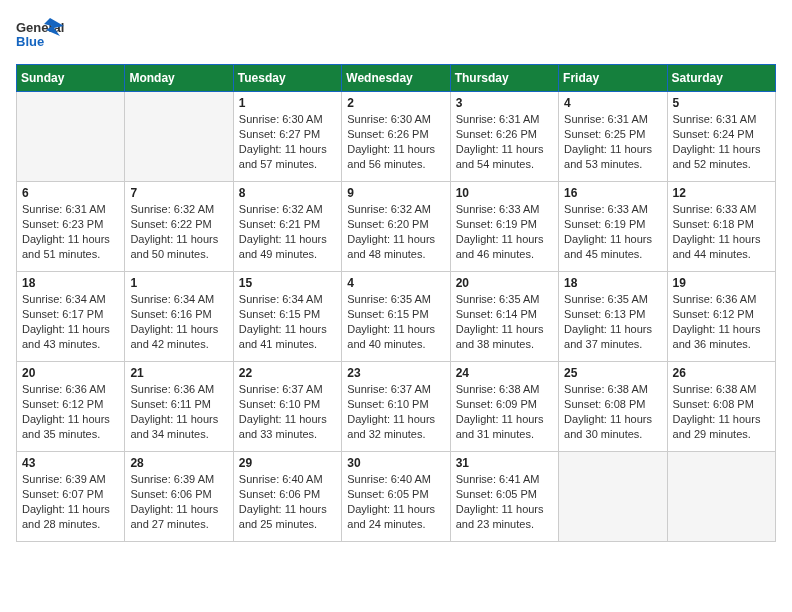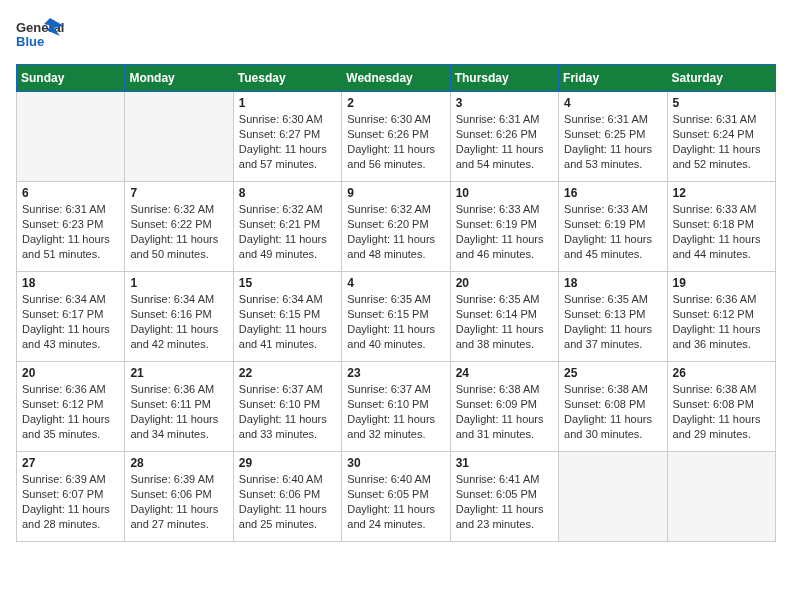--- a/index.html
+++ b/index.html
@@ -214,21 +214,21 @@
           <span class="day-number">25</span>
           <div class="cell-text">Sunrise: 6:38 AM<br>Sunset: 6:08 PM<br>Daylight: 11 hours and 30 minutes.</div>
         </td>
         <td>
           <span class="day-number">26</span>
           <div class="cell-text">Sunrise: 6:38 AM<br>Sunset: 6:08 PM<br>Daylight: 11 hours and 29 minutes.</div>
         </td>
       </tr>
       <tr>
         <td>
-          <span class="day-number">27</span>
+          <span class="day-number">43</span>
           <div class="cell-text">Sunrise: 6:39 AM<br>Sunset: 6:07 PM<br>Daylight: 11 hours and 28 minutes.</div>
         </td>
         <td>
           <span class="day-number">28</span>
           <div class="cell-text">Sunrise: 6:39 AM<br>Sunset: 6:06 PM<br>Daylight: 11 hours and 27 minutes.</div>
         </td>
         <td>
           <span class="day-number">29</span>
           <div class="cell-text">Sunrise: 6:40 AM<br>Sunset: 6:06 PM<br>Daylight: 11 hours and 25 minutes.</div>
         </td>

